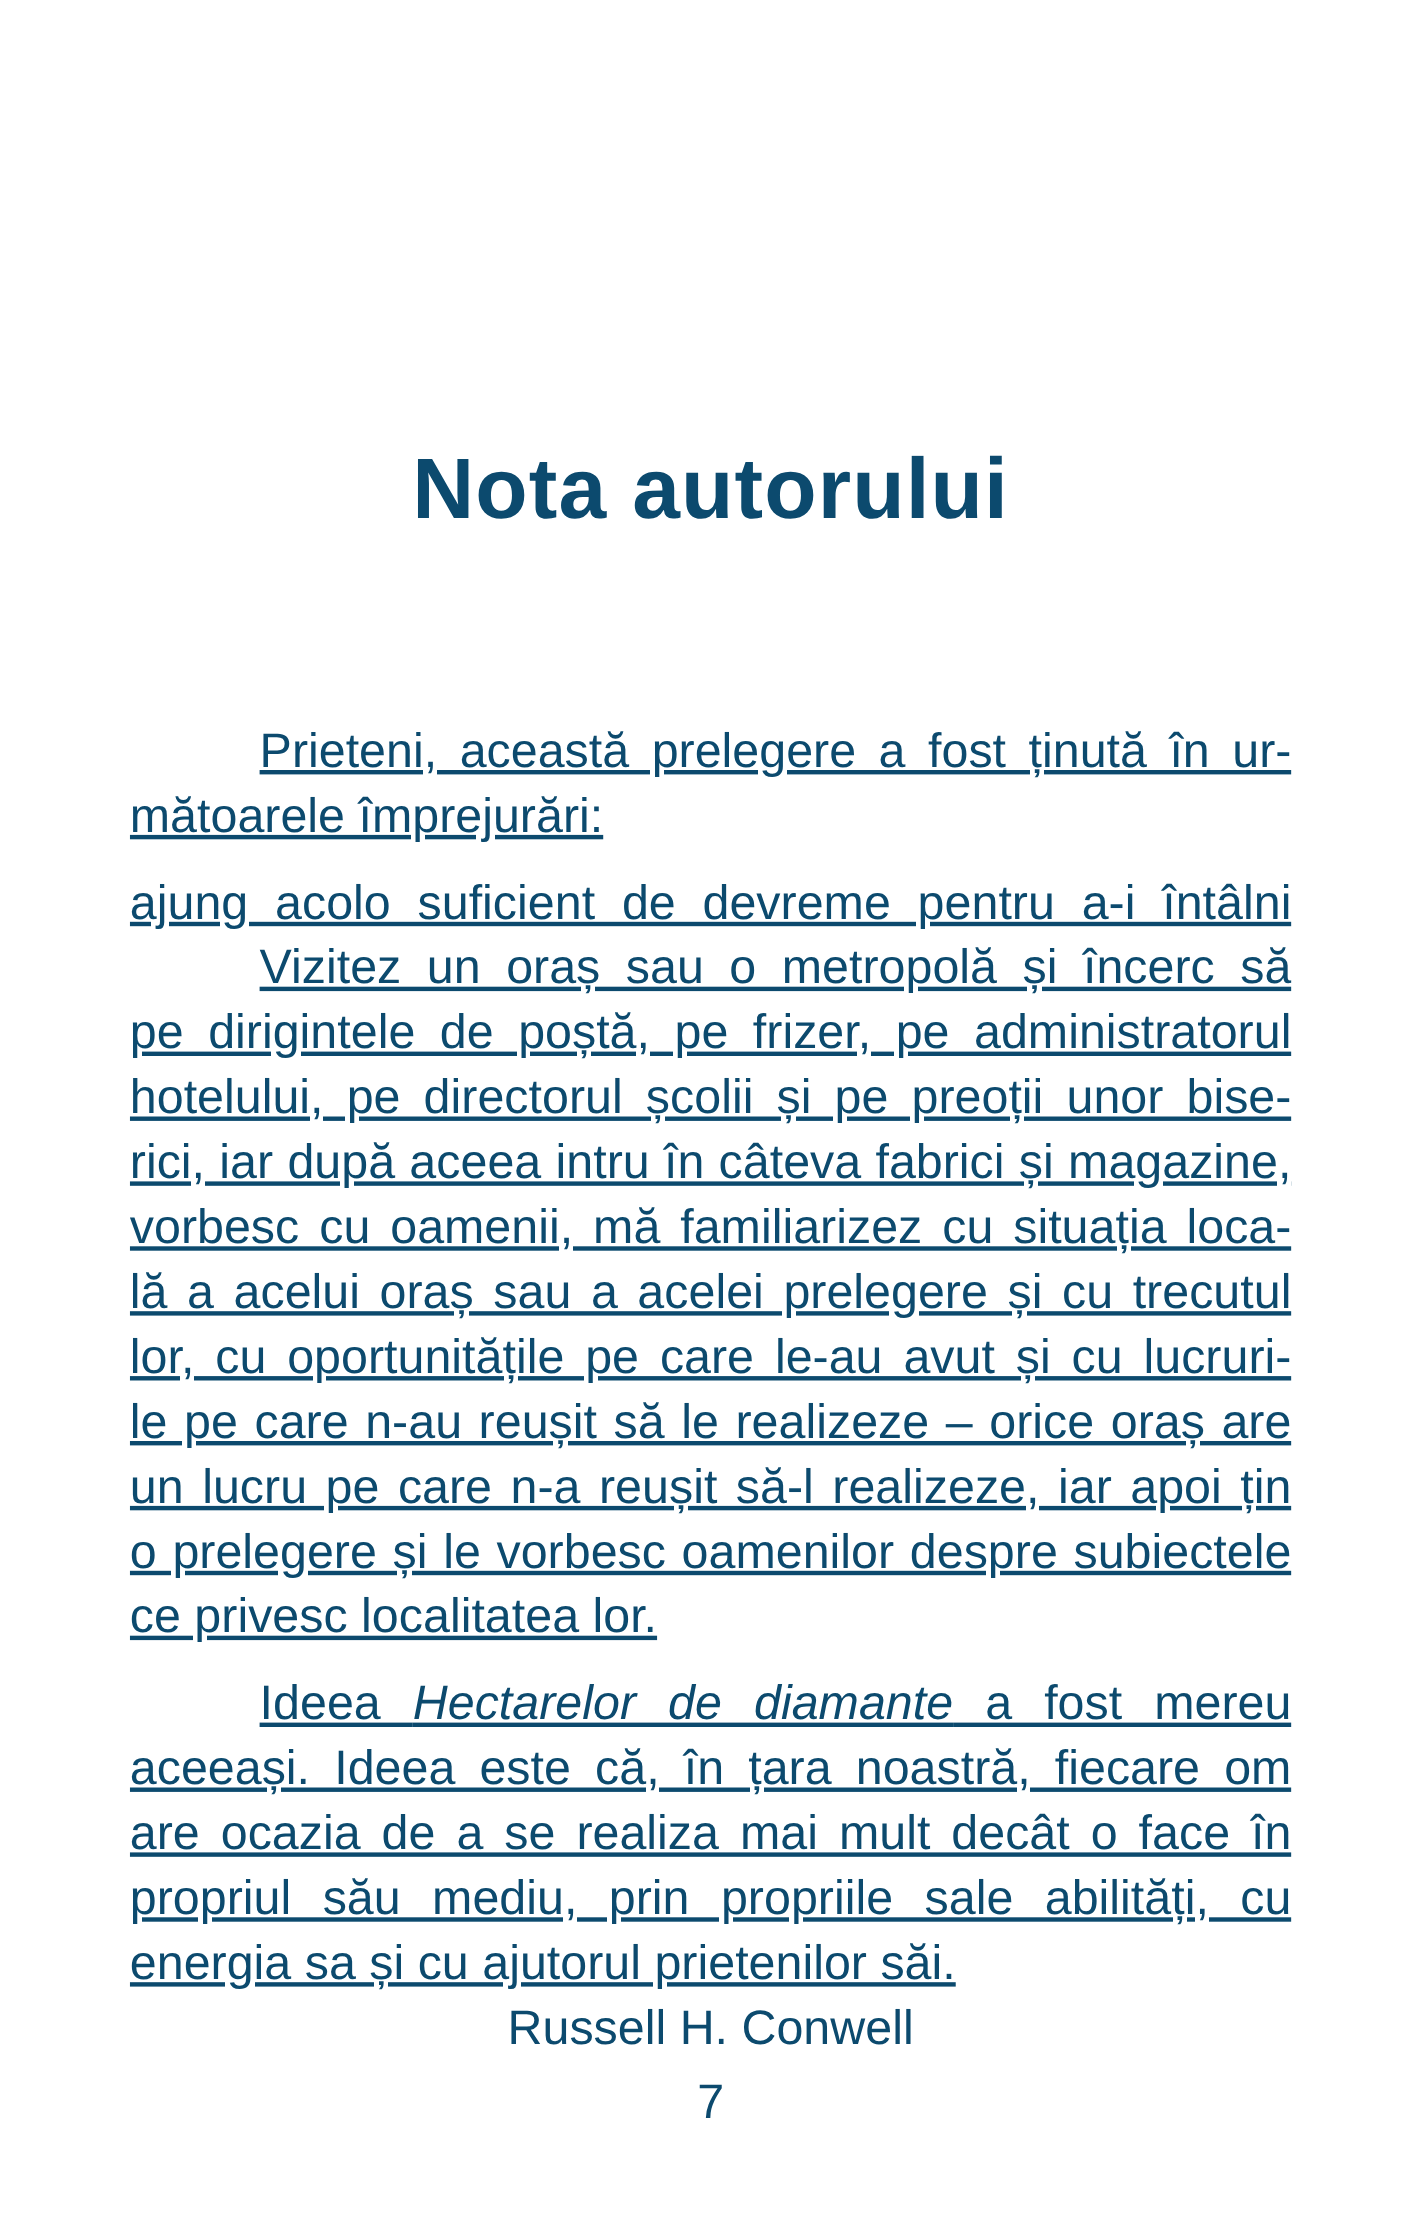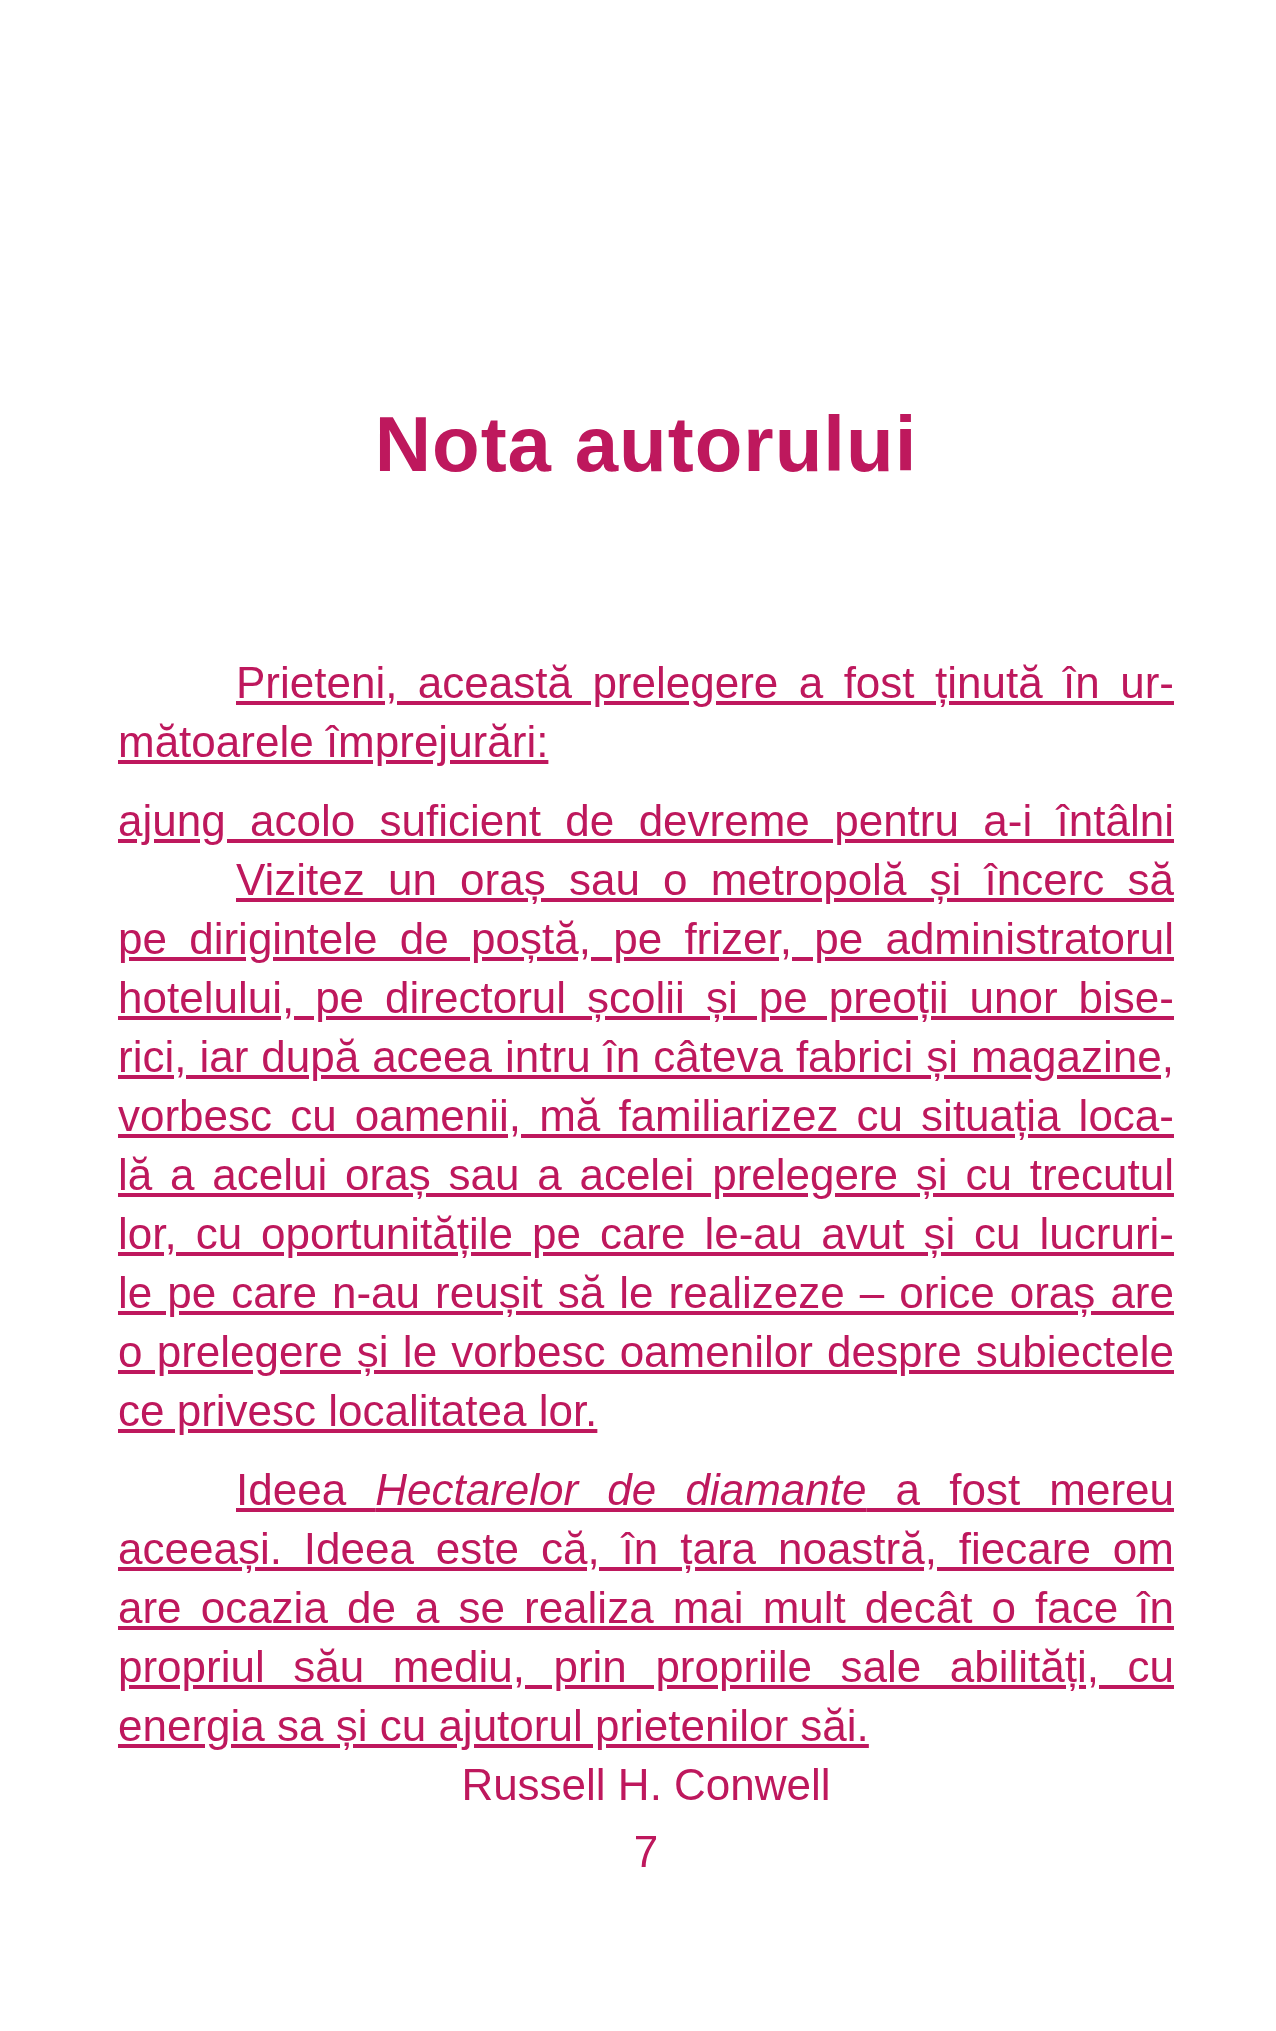--- a/index.html
+++ b/index.html
@@ -8,21 +8,21 @@
     background: #ffffff;
   }
   .page {
     position: relative;
     width: 1276px;
     height: 2031px;
     background: #ffffff;
     box-sizing: border-box;
     padding: 405px 102px 0 118px;
     font-family: "Liberation Sans", sans-serif;
-    color: #be185d;
+    color: #0c4a6e;
     overflow: hidden;
   }
   .title {
     margin: 0;
     font-size: 78px;
     line-height: 78px;
     font-weight: bold;
     text-align: center;
     letter-spacing: 1px;
   }
@@ -76,20 +76,21 @@
       <div class="paragraph">
         <div class="line"><span>ajung acolo suficient de devreme pentru a-i întâlni</span></div>
         <div class="line first"><span>Vizitez un oraș sau o metropolă și încerc să</span></div>
         <div class="line"><span>pe dirigintele de poștă, pe frizer, pe administratorul</span></div>
         <div class="line"><span>hotelului, pe directorul școlii și pe preoții unor bise-</span></div>
         <div class="line"><span>rici, iar după aceea intru în câteva fabrici și magazine,</span></div>
         <div class="line"><span>vorbesc cu oamenii, mă familiarizez cu situația loca-</span></div>
         <div class="line"><span>lă a acelui oraș sau a acelei prelegere și cu trecutul</span></div>
         <div class="line"><span>lor, cu oportunitățile pe care le-au avut și cu lucruri-</span></div>
         <div class="line"><span>le pe care n-au reușit să le realizeze – orice oraș are</span></div>
+        <div class="line"><span>un lucru pe care n-a reușit să-l realizeze, iar apoi țin</span></div>
         <div class="line"><span>o prelegere și le vorbesc oamenilor despre subiectele</span></div>
         <div class="line last"><span>ce privesc localitatea lor.</span></div>
       </div>
       <div class="paragraph">
         <div class="line first"><span>Ideea </span><em>Hectarelor de diamante</em><span> a fost mereu</span></div>
         <div class="line"><span>aceeași. Ideea este că, în țara noastră, fiecare om</span></div>
         <div class="line"><span>are ocazia de a se realiza mai mult decât o face în</span></div>
         <div class="line"><span>propriul său mediu, prin propriile sale abilități, cu</span></div>
         <div class="line last"><span>energia sa și cu ajutorul prietenilor săi.</span></div>
       </div>

